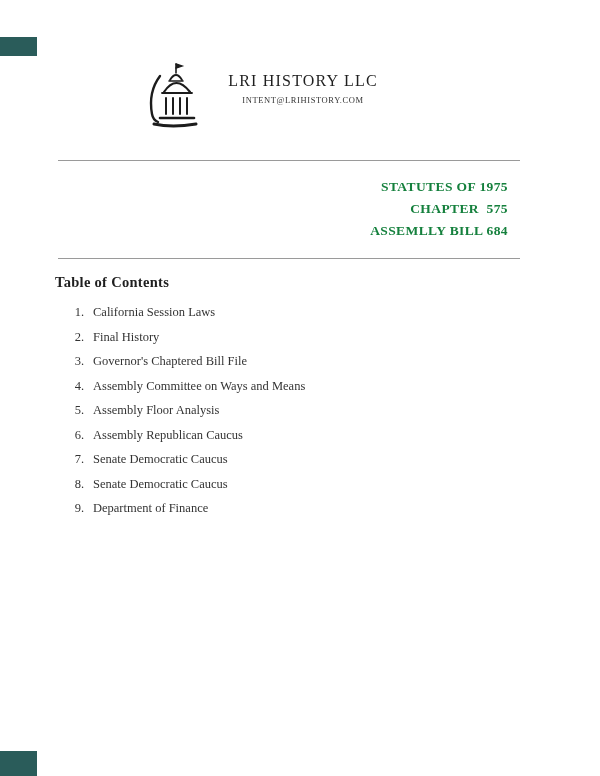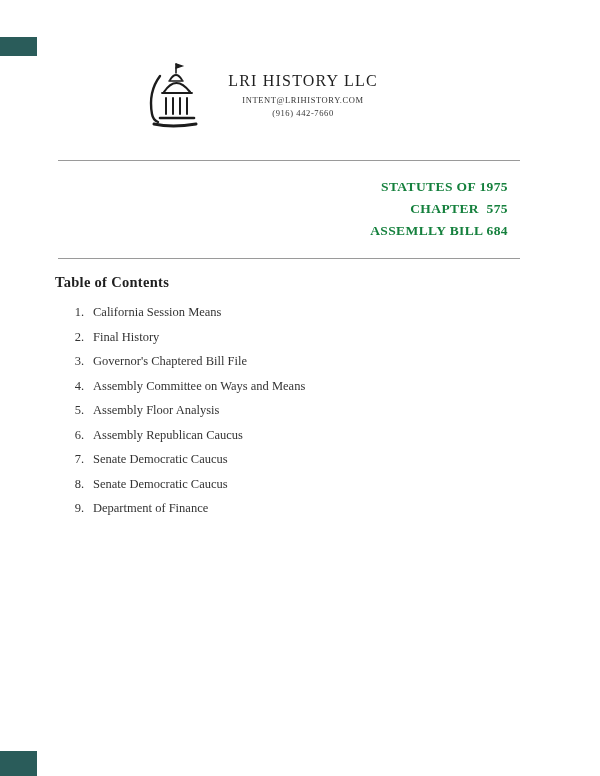--- a/index.html
+++ b/index.html
@@ -137,40 +137,39 @@
 
       <path d="M20 60 L54 60" stroke-width="2.6"></path>
       <path d="M14 66 Q32 70 56 66" stroke-width="3"></path>
     </svg>
   </div>
 
   <div class="header-text">
     <div class="company-name">LRI HISTORY LLC</div>
     <div class="contact-block">
       <div class="contact-line">INTENT@LRIHISTORY.COM</div>
-      <div class="contact-line">(916) 442-7660</div>
     </div>
   </div>
 
   <div class="rule first"></div>
 
   <div class="reference-block">
     <div class="line">STATUTES OF 1975</div>
     <div class="line">CHAPTER  575</div>
     <div class="line">ASSEMLLY BILL 684</div>
   </div>
 
   <div class="rule second"></div>
 
   <div class="toc-title">Table of Contents</div>
 
   <ol class="toc-list">
     <li>
       <span class="toc-num">1.</span>
-      <span class="toc-label">California Session Means</span>
+      <span class="toc-label">California Session Laws</span>
     </li>
     <li>
       <span class="toc-num">2.</span>
       <span class="toc-label">Final History</span>
     </li>
     <li>
       <span class="toc-num">3.</span>
       <span class="toc-label">Governor's Chaptered Bill File</span>
     </li>
     <li>

